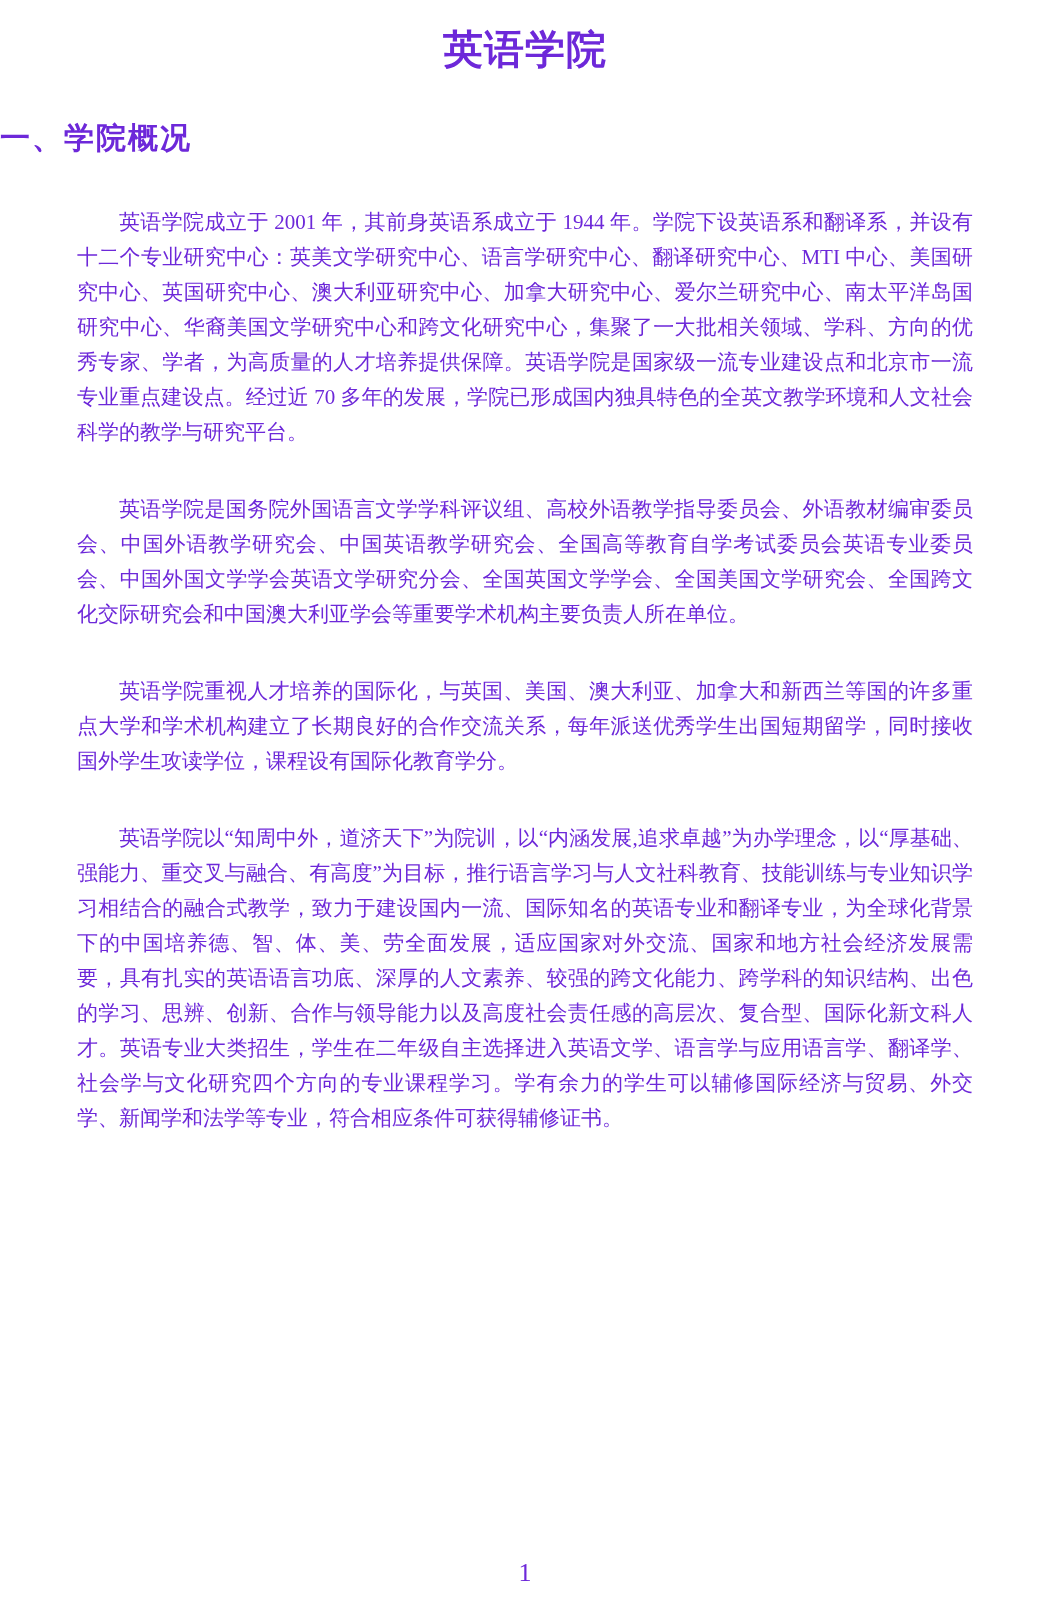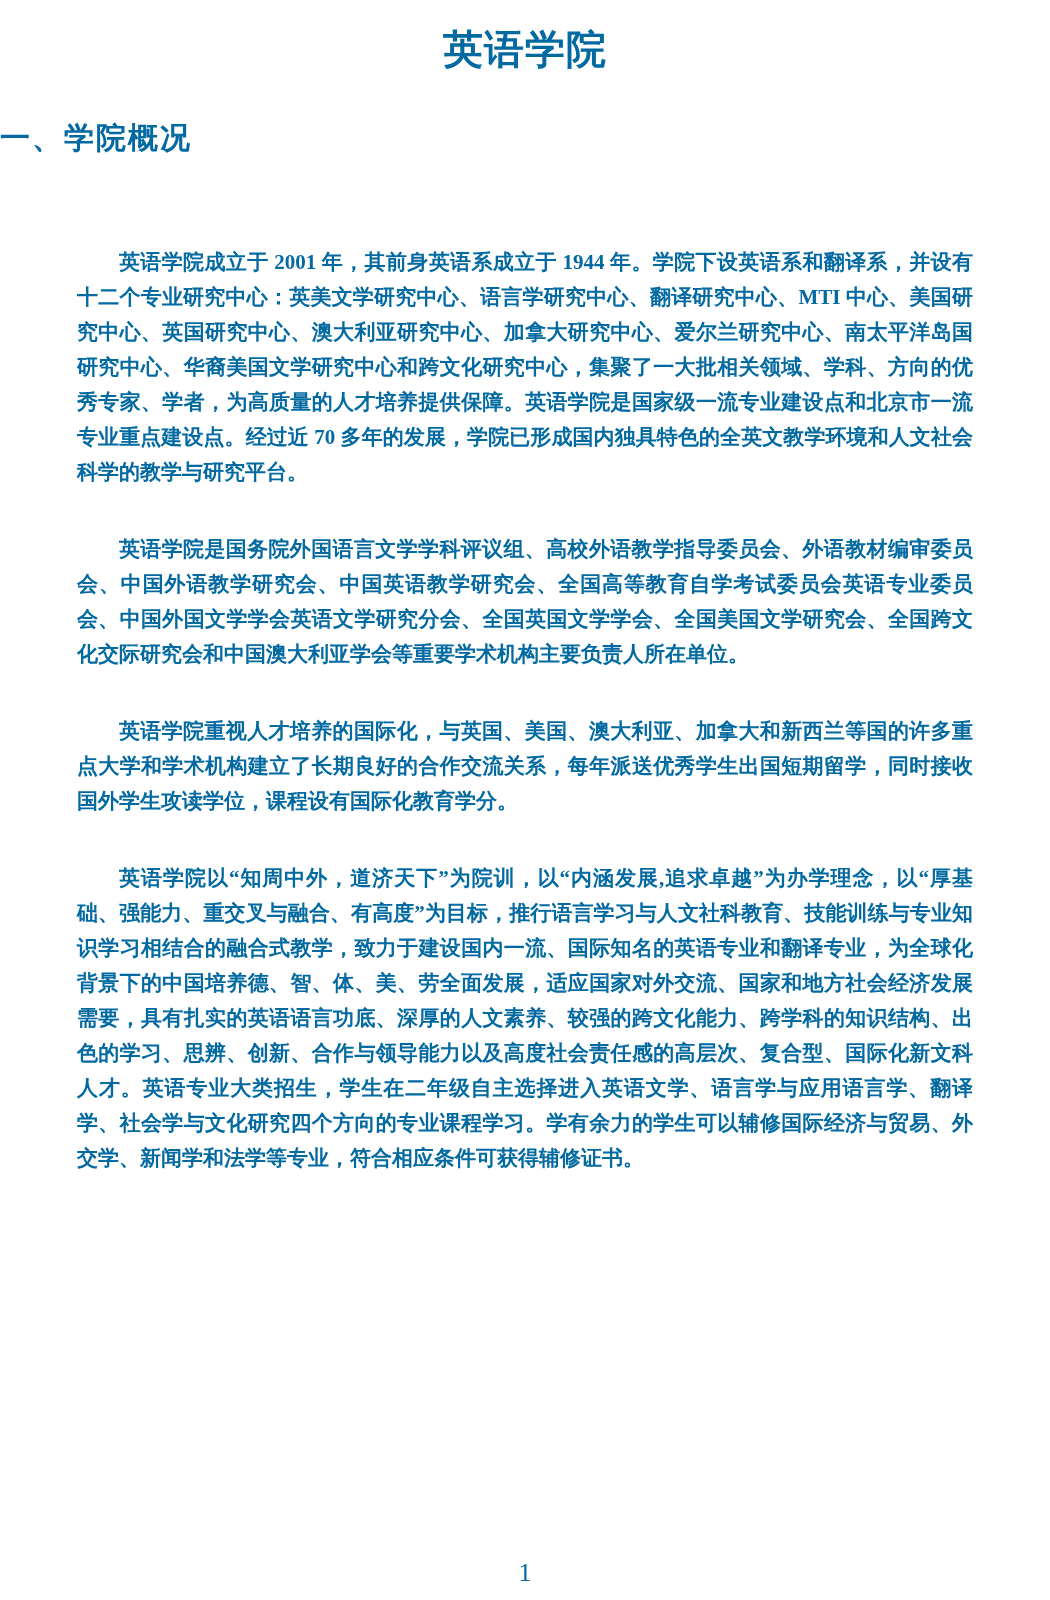--- a/index.html
+++ b/index.html
@@ -5,21 +5,21 @@
   html, body {
     margin: 0;
     padding: 0;
     background: #ffffff;
   }
   .page {
     position: relative;
     width: 1050px;
     height: 1600px;
     background: #ffffff;
-    color: #0369a1;
+    color: #6d28d9;
     overflow: hidden;
   }
   .title-cn {
     margin: 0;
     padding-top: 26px;
     text-align: center;
     font-family: "Liberation Sans", "DejaVu Sans", sans-serif;
     font-weight: 600;
     font-size: 40px;
     line-height: 46px;
@@ -36,26 +36,25 @@
   .section-heading {
     margin: 46px 0 0 0;
     text-align: left;
     font-family: "Liberation Sans", "DejaVu Sans", sans-serif;
     font-weight: 600;
     font-size: 30px;
     line-height: 40px;
     letter-spacing: 2px;
   }
   .doc-body {
-    margin: 87px 77px 0 77px;
+    margin: 47px 77px 0 77px;
     font-family: "Liberation Serif", "DejaVu Serif", serif;
     font-size: 21px;
     line-height: 35px;
     text-align: justify;
-    font-weight: bold;
   }
   .doc-body p {
     margin: 0 0 42px 0;
     text-indent: 2em;
   }
   .doc-body p:last-child {
     margin-bottom: 0;
   }
   .page-number {
     position: absolute;

